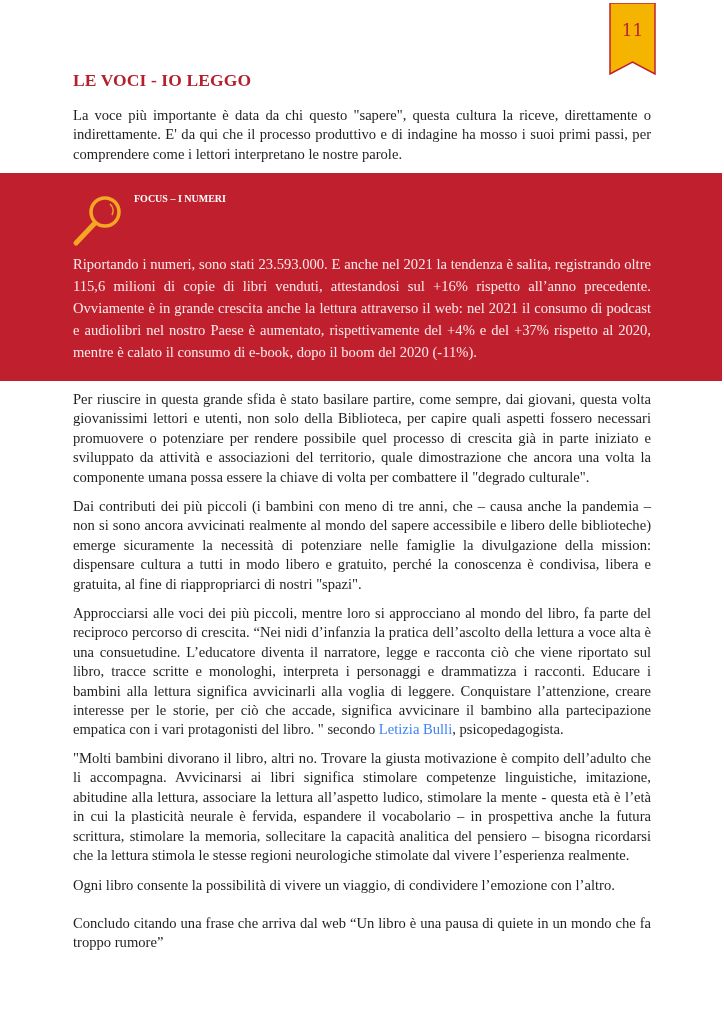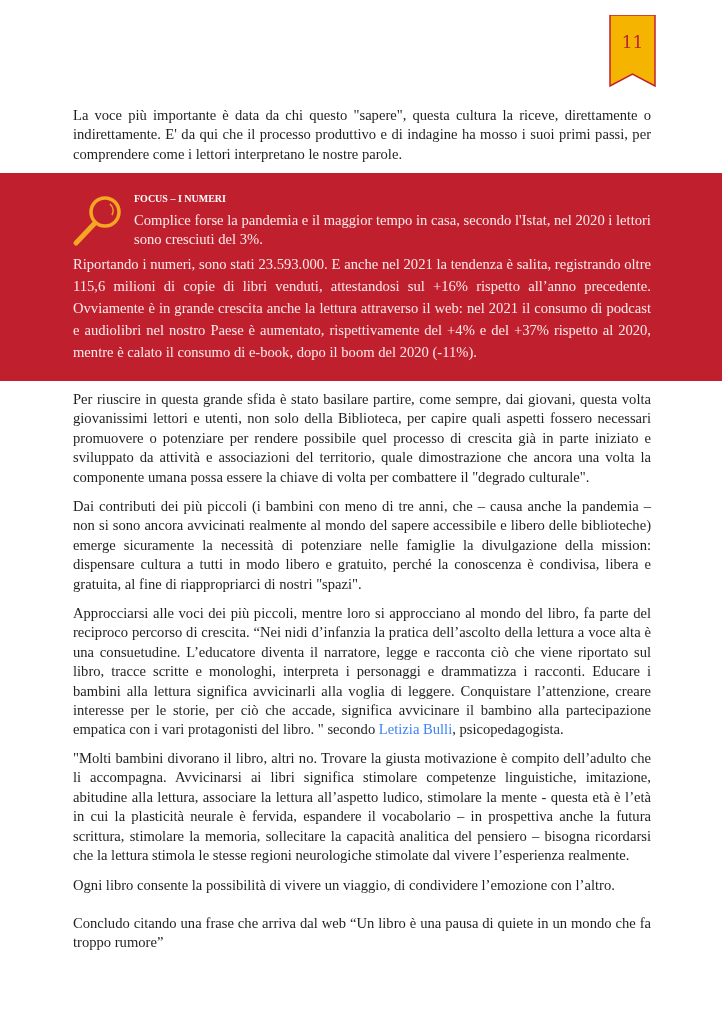--- a/index.html
+++ b/index.html
@@ -1,20 +1,20 @@
 <!DOCTYPE html>
 <html><head>
 <meta charset="utf-8">
 <style>
   html, body { margin: 0; padding: 0; background: #ffffff; }
   body { width: 724px; height: 1023px; position: relative; overflow: hidden;
          font-family: "DejaVu Serif", "Liberation Serif", serif; color: #1a1a1a; }
   .page { position: absolute; inset: 0; }
 
-  .ribbon { position: absolute; left: 609px; top: 15px; width: 53px; height: 72px; }
+  .ribbon { position: absolute; left: 609px; top: 3px; width: 53px; height: 72px; }
   .ribbon svg { position: absolute; left: 0; top: 0; }
   .ribbon-num { position: absolute; left: 0; top: 17px; width: 47px; text-align: center;
                 font-family: "DejaVu Serif", serif; font-size: 17px; color: #b8252f; }
 
   .title { position: absolute; left: 73px; top: 70px; font-family: "Liberation Serif", serif;
            font-weight: bold; font-size: 17.5px; color: #b41f2b; letter-spacing: 0.1px; }
 
   .para { position: absolute; left: 73px; width: 578px;
           font-family: "Liberation Serif", serif; font-size: 14.6px; line-height: 19.4px;
           text-align: justify; color: #1f1f1f; }
@@ -47,31 +47,31 @@
 
 <div class="page">
 
   <div class="ribbon">
     <svg width="47" height="72" viewBox="0 0 47 72">
       <path d="M1 0 L46 0 L46 71 L23.5 59 L1 71 Z" fill="#f5b400" stroke="#c0202e" stroke-width="1.5"></path>
     </svg>
     <div class="ribbon-num">11</div>
   </div>
 
+  <div class="title">LE VOCI - IO LEGGO</div>
 
   <div class="para intro">La voce più importante è data da chi questo "sapere", questa cultura la riceve, direttamente o indirettamente. E' da qui che il processo produttivo e di indagine ha mosso i suoi primi passi, per comprendere come i lettori interpretano le nostre parole.</div>
 
   <div class="focus-band"></div>
   <svg class="focus-icon" viewBox="0 0 52 54">
     <circle cx="33" cy="19" r="14" fill="none" stroke="#f5a623" stroke-width="3.5"></circle>
     <path d="M38 11 A9 9 0 0 1 40 22" fill="none" stroke="#f5a623" stroke-width="1.6"></path>
     <line x1="23" y1="30" x2="4" y2="50" stroke="#f5a623" stroke-width="5" stroke-linecap="round"></line>
   </svg>
   <div class="focus-title">FOCUS – I NUMERI</div>
-  <div class="focus-lead">Complice forse la pandemia e il maggior tempo in casa, secondo l'Istat, nel 2020 i lettori sono cresciuti del 3%.</div>
   <div class="focus-body">Riportando i numeri, sono stati 23.593.000. E anche nel 2021 la tendenza è salita, registrando oltre 115,6 milioni di copie di libri venduti, attestandosi sul +16% rispetto all’anno precedente. Ovviamente è in grande crescita anche la lettura attraverso il web: nel 2021 il consumo di podcast e audiolibri nel nostro Paese è aumentato, rispettivamente del +4% e del +37% rispetto al 2020, mentre è calato il consumo di e-book, dopo il boom del 2020 (-11%).</div>
 
   <div class="para p1">Per riuscire in questa grande sfida è stato basilare partire, come sempre, dai giovani, questa volta giovanissimi lettori e utenti, non solo della Biblioteca, per capire quali aspetti fossero necessari promuovere o potenziare per rendere possibile quel processo di crescita già in parte iniziato e sviluppato da attività e associazioni del territorio, quale dimostrazione che ancora una volta la componente umana possa essere la chiave di volta per combattere il "degrado culturale".</div>
   <div class="para p2">Dai contributi dei più piccoli (i bambini con meno di tre anni, che – causa anche la pandemia – non si sono ancora avvicinati realmente al mondo del sapere accessibile e libero delle biblioteche) emerge sicuramente la necessità di potenziare nelle famiglie la divulgazione della mission: dispensare cultura a tutti in modo libero e gratuito, perché la conoscenza è condivisa, libera e gratuita, al fine di riappropriarci di nostri "spazi".</div>
   <div class="para p3"><span>Approcciarsi alle voci dei più piccoli, mentre loro si approcciano al mondo del libro, fa parte del reciproco percorso di crescita. “Nei nidi d’infanzia la pratica dell’ascolto della lettura a voce alta è una consuetudine. L’educatore diventa il narratore, legge e racconta ciò che viene riportato sul libro, tracce scritte e monologhi, interpreta i personaggi e drammatizza i racconti. Educare i bambini alla lettura significa avvicinarli alla voglia di leggere. Conquistare l’attenzione, creare interesse per le storie, per ciò che accade, significa avvicinare il bambino alla partecipazione empatica con i vari protagonisti del libro. " secondo </span><span class="link">Letizia Bulli</span><span>, psicopedagogista.</span></div>
   <div class="para p4">"Molti bambini divorano il libro, altri no. Trovare la giusta motivazione è compito dell’adulto che li accompagna. Avvicinarsi ai libri significa stimolare competenze linguistiche, imitazione, abitudine alla lettura, associare la lettura all’aspetto ludico, stimolare la mente - questa età è l’età in cui la plasticità neurale è fervida, espandere il vocabolario – in prospettiva anche la futura scrittura, stimolare la memoria, sollecitare la capacità analitica del pensiero – bisogna ricordarsi che la lettura stimola le stesse regioni neurologiche stimolate dal vivere l’esperienza realmente.</div>
   <div class="para p5">Ogni libro consente la possibilità di vivere un viaggio, di condividere l’emozione con l’altro.</div>
   <div class="para p6">Concludo citando una frase che arriva dal web “Un libro è una pausa di quiete in un mondo che fa troppo rumore”</div>
 
   <div class="page-number">37</div>

